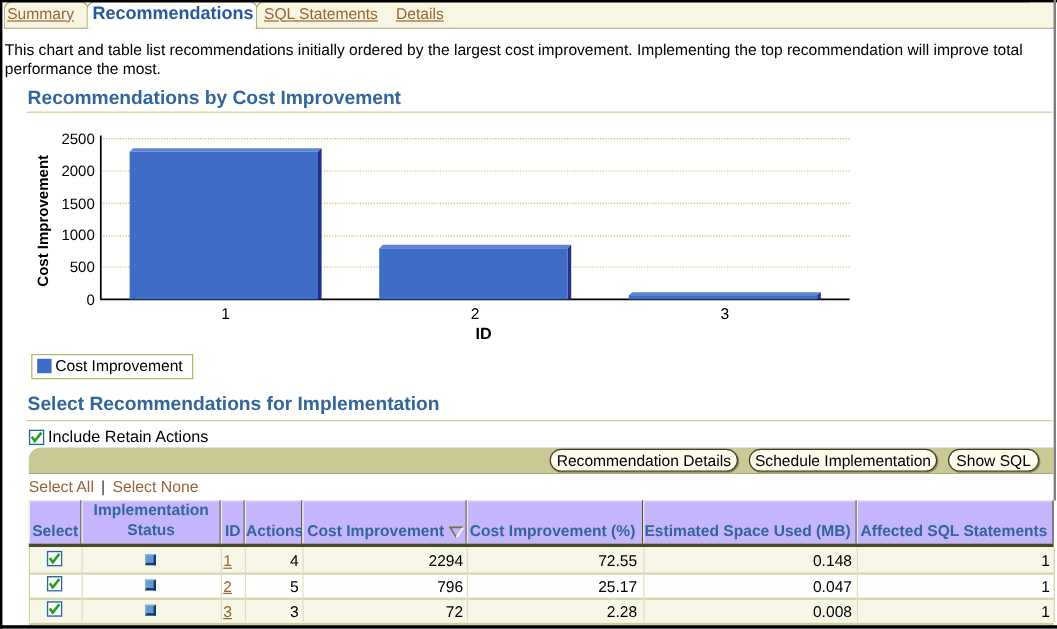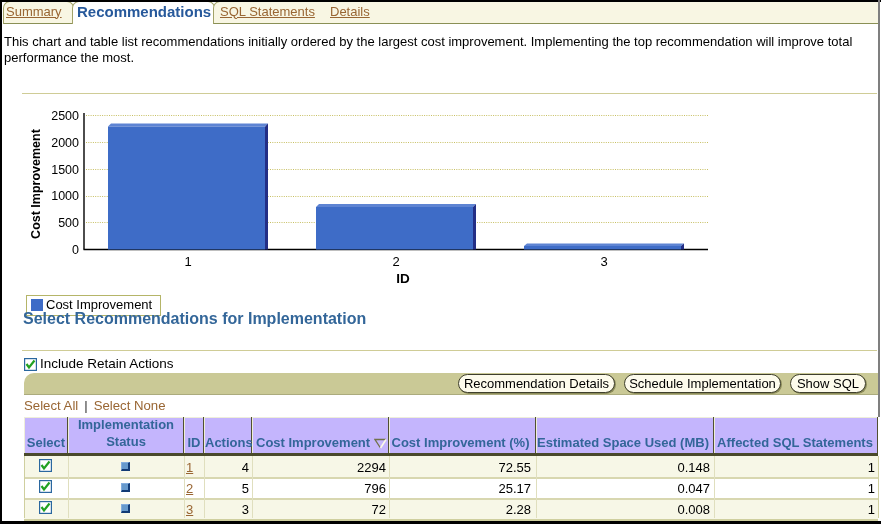--- a/index.html
+++ b/index.html
@@ -85,20 +85,21 @@
   <div class="abs tab" id="tab-active">
       <b>Recommendations</b>
     </div>
   <div class="abs tab" id="tab-rest">
     <span class="tablink l1">SQL Statements</span>
     <span class="tablink l2">Details</span>
   </div>
 
   <div class="abs" id="para">This chart and table list recommendations initially ordered by the largest cost improvement. Implementing the top recommendation will improve total<br>performance the most.</div>
 
+  <div class="abs sechead" style="left:23px;top:74px;">Recommendations by Cost Improvement</div>
   <div class="abs rule" style="left:22px;top:93px;width:855px;"></div>
 
   <svg class="abs" id="chart" style="left:0;top:96px;" width="881" height="200">
 
     <g stroke="#c7bf62" stroke-width="1" stroke-dasharray="1,1.3">
       <line x1="86" y1="19.5" x2="708" y2="19.5"></line>
       <line x1="86" y1="46.5" x2="708" y2="46.5"></line>
       <line x1="86" y1="73.5" x2="708" y2="73.5"></line>
       <line x1="86" y1="100.5" x2="708" y2="100.5"></line>
       <line x1="86" y1="126.5" x2="708" y2="126.5"></line>
@@ -135,21 +136,21 @@
       <text x="604" y="170">3</text>
     </g>
     <text x="403" y="186.5" font-size="13.5" font-weight="bold" fill="#000" text-anchor="middle">ID</text>
   </svg>
 
   <div class="abs" id="legend">
       <span class="sw"></span>
       <span class="tx">Cost Improvement</span>
     </div>
 
-  <div class="abs sechead" style="left:23px;top:310px;">Select Recommendations for Implementation</div>
+  <div class="abs sechead" style="left:23px;top:329px;">Select Recommendations for Implementation</div>
   <div class="abs rule" style="left:22px;top:350px;width:855px;"></div>
 
   <svg class="abs" id="chk1" viewBox="0 0 13 13">
     <rect x="0.5" y="0.5" width="12" height="12" fill="#fff" stroke="#2a679f" stroke-width="1.4"></rect>
     <path d="M2.5 6 L5 9.5 L10.5 2.5" fill="none" stroke="#21a121" stroke-width="2.2"></path>
   </svg>
   <div class="abs" id="lbl1">Include Retain Actions</div>
 
   <div class="abs" id="btnbar">
     <span class="btn" id="btn2">Schedule Implementation</span>

